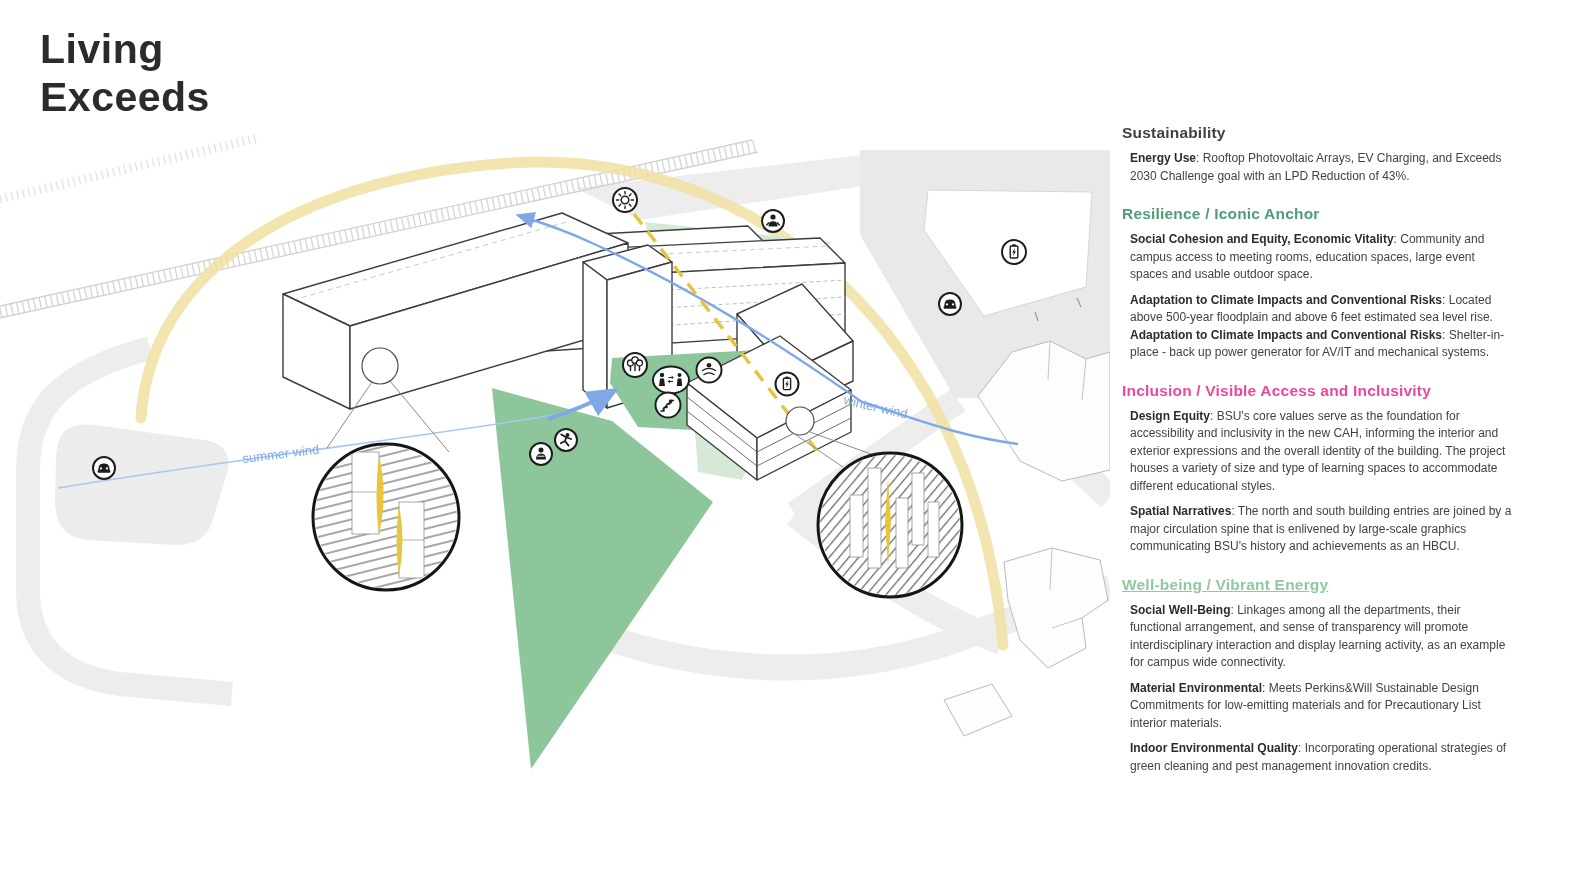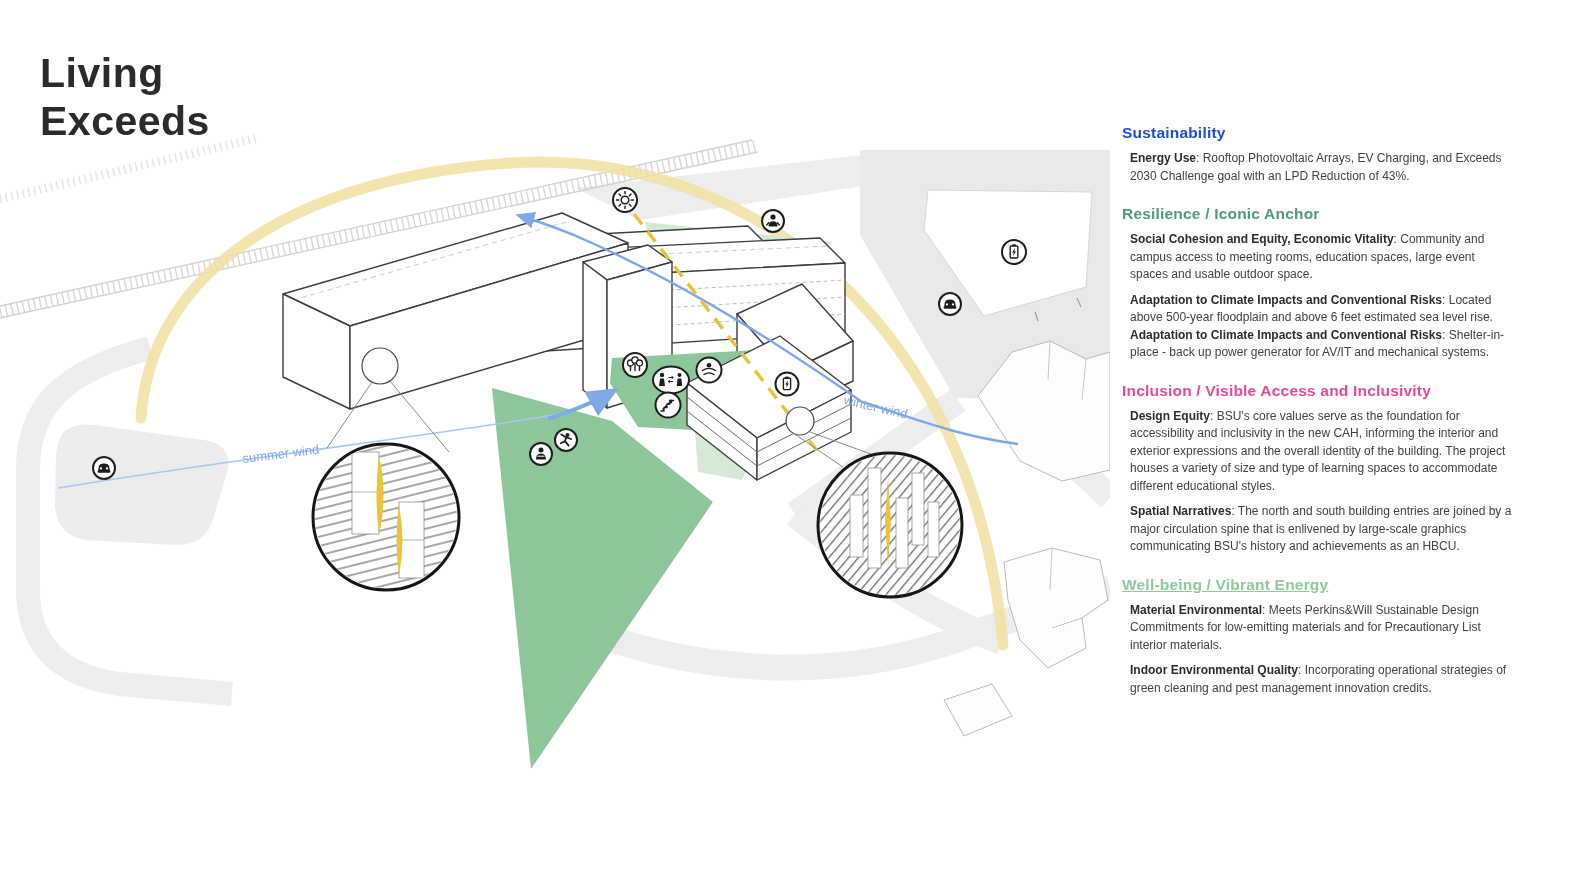--- a/index.html
+++ b/index.html
@@ -1,21 +1,21 @@
 <!DOCTYPE html>
 <html><head>
 <meta charset="utf-8">
 <style>
   html,body{margin:0;padding:0;background:#ffffff;}
   body{width:1582px;height:890px;position:relative;overflow:hidden;
        font-family:"Liberation Sans",sans-serif;}
   .stage{position:absolute;inset:0;width:1582px;height:890px;}
   
   .title{position:absolute;left:40px;top:26px;font-size:41px;font-weight:bold;
-         color:#2b2b2b;line-height:1.17;letter-spacing:.5px;margin-top:24px;}
+         color:#2b2b2b;line-height:1.17;letter-spacing:.5px;}
   
   .panel{position:absolute;left:1122px;top:124px;width:398px;}
   .sec{margin:0 0 20px 0;}
   .sec h2{margin:0 0 7px 0;font-size:15.5px;font-weight:bold;letter-spacing:.2px;}
   .sec p{margin:8px;font-size:12px;line-height:1.46;color:#424242;}
   .sec p b{color:#2c2c2c;}
   
   svg{position:absolute;left:0;top:0;}
   .bld{fill:#ffffff;stroke:#3d3d3d;stroke-width:1.4;stroke-linejoin:round;}
   .bldFaint{fill:#fdfdfd;stroke:#b9b9b9;stroke-width:1;stroke-linejoin:round;}
@@ -260,36 +260,37 @@
   </svg>
 
   <div class="title" style="color: rgb(43, 43, 43);">
     <div>Living</div>
     <div>Exceeds</div>
   </div>
 
   <div class="panel">
 
     <div class="sec">
-      <h2 style="color: #1d4ed8;">Sustainability</h2>
+      <h2 style="color: #404040;">Sustainability</h2>
       <p><b>Energy Use</b><span>: Rooftop Photovoltaic Arrays, EV Charging, and Exceeds 2030 Challenge goal with an LPD Reduction of 43%.</span></p>
     </div>
 
     <div class="sec">
       <h2 style="color: rgb(79, 157, 120);">Resilience / Iconic Anchor</h2>
       <p><b>Social Cohesion and Equity, Economic Vitality</b><span>: Community and campus access to meeting rooms, education spaces, large event spaces and usable outdoor space.</span></p>
       <p><b>Adaptation to Climate Impacts and Conventional Risks</b><span>: Located above 500-year floodplain and above 6 feet estimated sea level rise. </span><b>Adaptation to Climate Impacts and Conventional Risks</b><span>: Shelter-in- place - back up power generator for AV/IT and mechanical systems.</span></p>
     </div>
 
     <div class="sec">
       <h2 style="color: #ec4899;">Inclusion / Visible Access and Inclusivity</h2>
       <p><b>Design Equity</b><span>: BSU's core values serve as the foundation for accessibility and inclusivity in the new CAH, informing the interior and exterior expressions and the overall identity of the building. The project houses a variety of size and type of learning spaces to accommodate different educational styles.</span></p>
       <p><b>Spatial Narratives</b><span>: The north and south building entries are joined by a major circulation spine that is enlivened by large-scale graphics communicating BSU's history and achievements as an HBCU.</span></p>
     </div>
 
     <div class="sec">
       <h2 style="color: rgb(143, 202, 158); text-decoration: underline;">Well-being / Vibrant Energy</h2>
+      <p><b>Social Well-Being</b><span>: Linkages among all the departments, their functional arrangement, and sense of transparency will promote interdisciplinary interaction and display learning activity, as an example for campus wide connectivity.</span></p>
       <p><b>Material Environmental</b><span>: Meets Perkins&amp;Will Sustainable Design Commitments for low-emitting materials and for Precautionary List interior materials.</span></p>
       <p><b>Indoor Environmental Quality</b><span>: Incorporating operational strategies of green cleaning and pest management innovation credits.</span></p>
     </div>
 
   </div>
 </div>
 
 </body></html>

